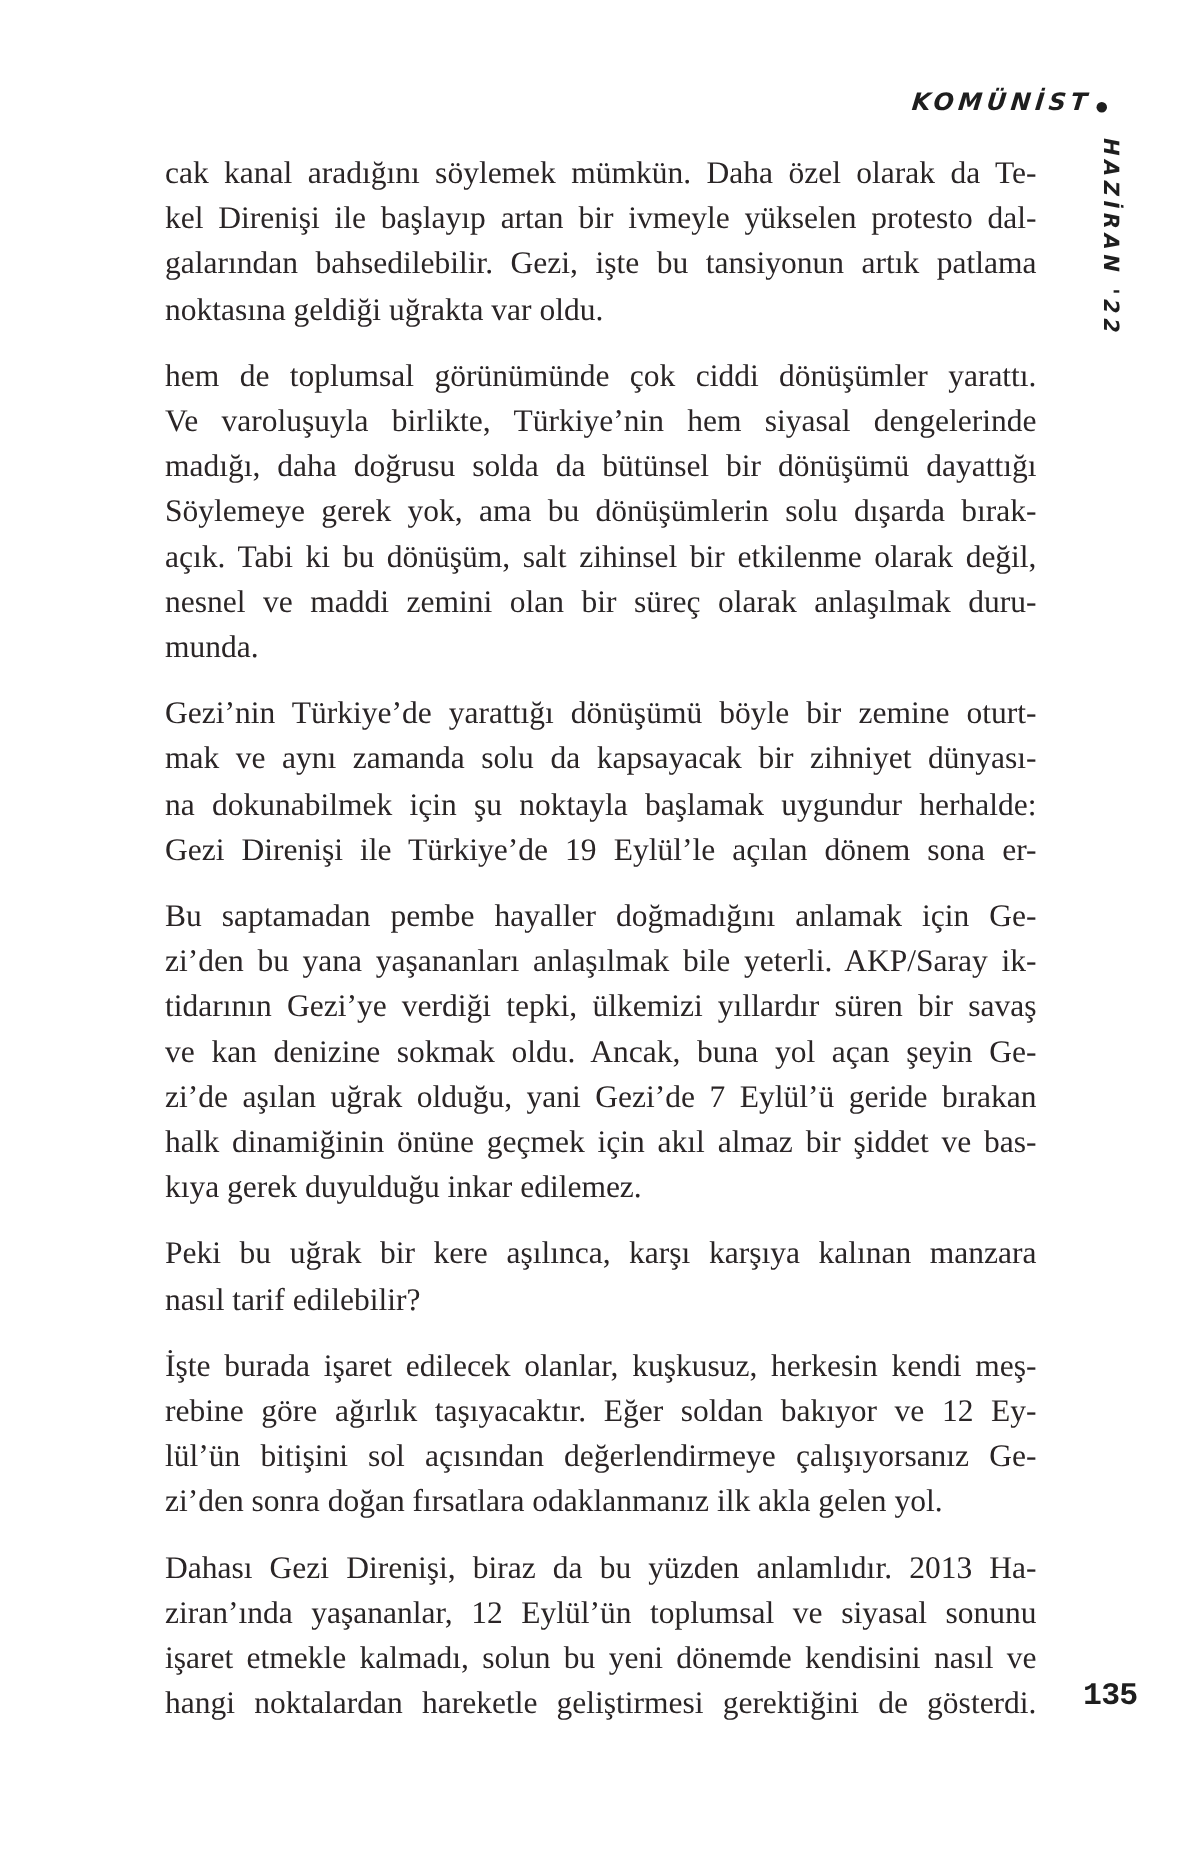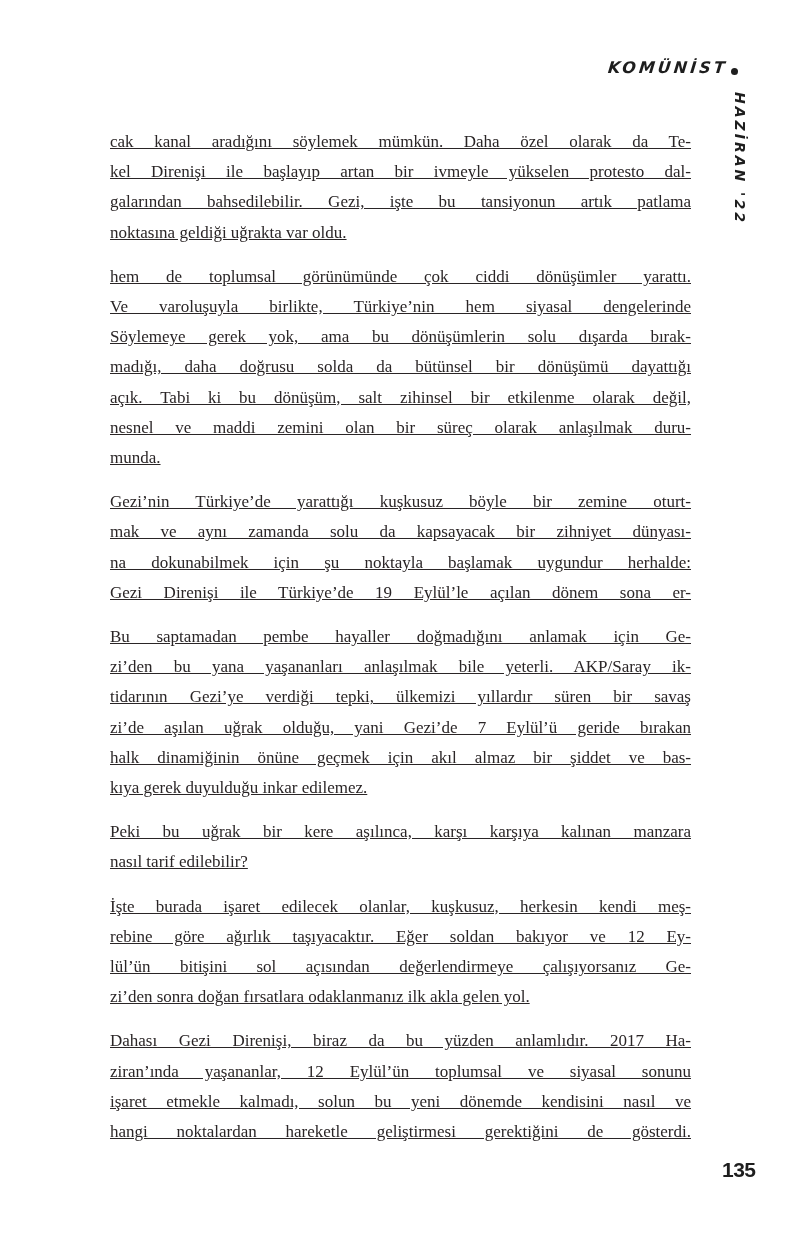--- a/index.html
+++ b/index.html
@@ -43,49 +43,48 @@
       writing-mode: vertical-rl;
       font-family: "DejaVu Sans", sans-serif;
       font-weight: bold;
       font-style: italic;
       font-size: 14px;
       letter-spacing: 3px;
       color: #1e1e1e;
     }
     .body-text {
       position: absolute;
-      top: 127px;
+      top: 100px;
       left: 110px;
       width: 581px;
       font-family: "Liberation Serif", "DejaVu Serif", serif;
-      font-size: 17px;
+      font-size: 21px;
       line-height: 30.2px;
       color: #2a2526;
-      text-decoration: underline;
     }
     .body-text p {
       margin: 0 0 14px 0;
       text-align: justify;
       text-align-last: left;
       hyphens: manual;
     }
     .line {
       display: block;
       text-align: justify;
       text-align-last: justify;
       white-space: nowrap;
     }
     .line.last {
       text-align-last: left;
     }
     .page-number {
       position: absolute;
-      top: 1158px;
+      top: 1120px;
       left: 722px;
-      font-family: Liberation Sans, sans-serif;
+      font-family: Liberation Mono, monospace;
       font-weight: bold;
       font-size: 21px;
       color: #1e1e1e;
       letter-spacing: -0.5px;
     }
   </style>
 </head>
 <body>
 
 <div class="running-head">KOMÜNİST</div>
@@ -95,51 +94,52 @@
 <div class="body-text">
   <p>
     <span class="line">cak kanal aradığını söylemek mümkün. Daha özel olarak da Te-</span>
     <span class="line">kel Direnişi ile başlayıp artan bir ivmeyle yükselen protesto dal-</span>
     <span class="line">galarından bahsedilebilir. Gezi, işte bu tansiyonun artık patlama</span>
     <span class="line last">noktasına geldiği uğrakta var oldu.</span>
   </p>
   <p>
     <span class="line">hem de toplumsal görünümünde çok ciddi dönüşümler yarattı.</span>
     <span class="line">Ve varoluşuyla birlikte, Türkiye’nin hem siyasal dengelerinde</span>
+    <span class="line">madığı, daha doğrusu solda da bütünsel bir dönüşümü dayattığı</span>
     <span class="line">Söylemeye gerek yok, ama bu dönüşümlerin solu dışarda bırak-</span>
-    <span class="line">madığı, daha doğrusu solda da bütünsel bir dönüşümü dayattığı</span>
     <span class="line">açık. Tabi ki bu dönüşüm, salt zihinsel bir etkilenme olarak değil,</span>
     <span class="line">nesnel ve maddi zemini olan bir süreç olarak anlaşılmak duru-</span>
     <span class="line last">munda.</span>
   </p>
   <p>
-    <span class="line">Gezi’nin Türkiye’de yarattığı kuşkusuz böyle bir zemine oturt-</span>
+    <span class="line">Gezi’nin Türkiye’de yarattığı dönüşümü böyle bir zemine oturt-</span>
     <span class="line">mak ve aynı zamanda solu da kapsayacak bir zihniyet dünyası-</span>
     <span class="line">na dokunabilmek için şu noktayla başlamak uygundur herhalde:</span>
     <span class="line">Gezi Direnişi ile Türkiye’de 19 Eylül’le açılan dönem sona er-</span>
   </p>
   <p>
     <span class="line">Bu saptamadan pembe hayaller doğmadığını anlamak için Ge-</span>
     <span class="line">zi’den bu yana yaşananları anlaşılmak bile yeterli. AKP/Saray ik-</span>
     <span class="line">tidarının Gezi’ye verdiği tepki, ülkemizi yıllardır süren bir savaş</span>
+    <span class="line">ve kan denizine sokmak oldu. Ancak, buna yol açan şeyin Ge-</span>
     <span class="line">zi’de aşılan uğrak olduğu, yani Gezi’de 7 Eylül’ü geride bırakan</span>
     <span class="line">halk dinamiğinin önüne geçmek için akıl almaz bir şiddet ve bas-</span>
     <span class="line last">kıya gerek duyulduğu inkar edilemez.</span>
   </p>
   <p>
     <span class="line">Peki bu uğrak bir kere aşılınca, karşı karşıya kalınan manzara</span>
     <span class="line last">nasıl tarif edilebilir?</span>
   </p>
   <p>
     <span class="line">İşte burada işaret edilecek olanlar, kuşkusuz, herkesin kendi meş-</span>
     <span class="line">rebine göre ağırlık taşıyacaktır. Eğer soldan bakıyor ve 12 Ey-</span>
     <span class="line">lül’ün bitişini sol açısından değerlendirmeye çalışıyorsanız Ge-</span>
     <span class="line last">zi’den sonra doğan fırsatlara odaklanmanız ilk akla gelen yol.</span>
   </p>
   <p>
-    <span class="line">Dahası Gezi Direnişi, biraz da bu yüzden anlamlıdır. 2017 Ha-</span>
+    <span class="line">Dahası Gezi Direnişi, biraz da bu yüzden anlamlıdır. 2013 Ha-</span>
     <span class="line">ziran’ında yaşananlar, 12 Eylül’ün toplumsal ve siyasal sonunu</span>
     <span class="line">işaret etmekle kalmadı, solun bu yeni dönemde kendisini nasıl ve</span>
     <span class="line">hangi noktalardan hareketle geliştirmesi gerektiğini de gösterdi.</span>
   </p>
 </div>
 
 <div class="page-number">135</div>
 
 </body></html>

